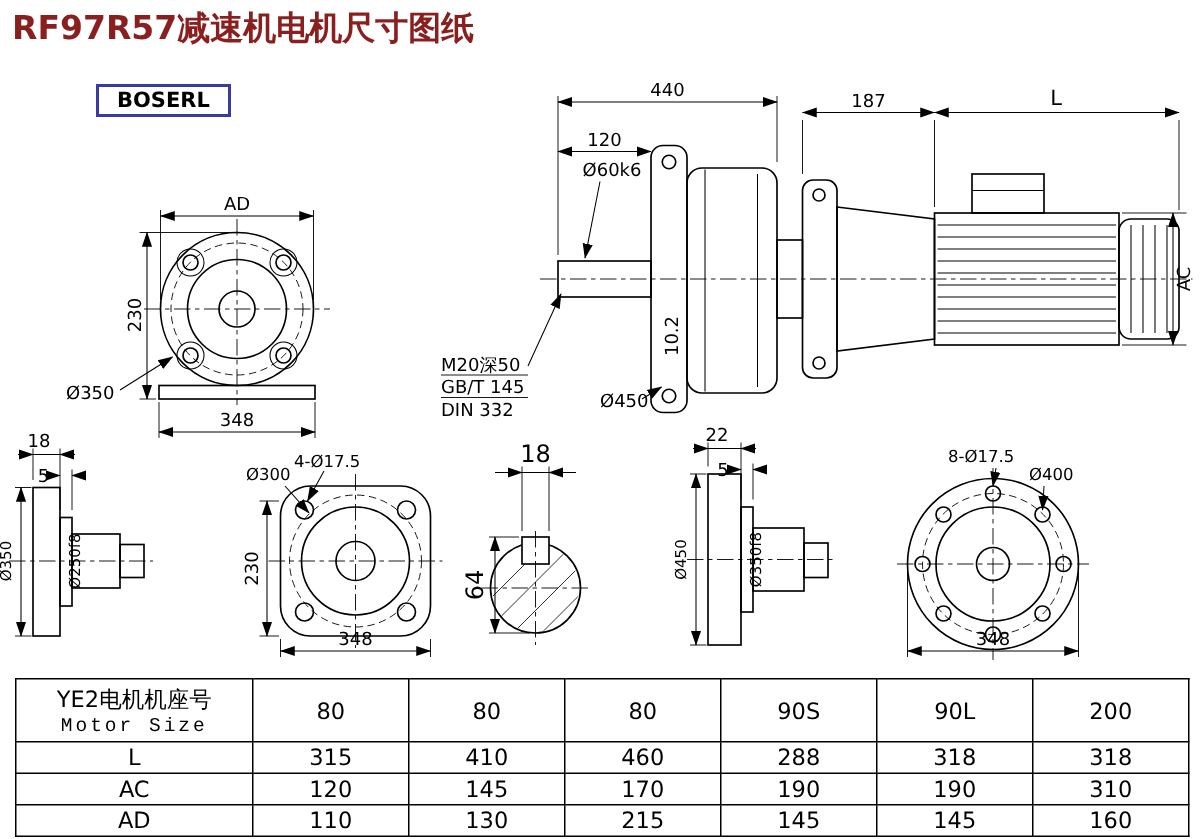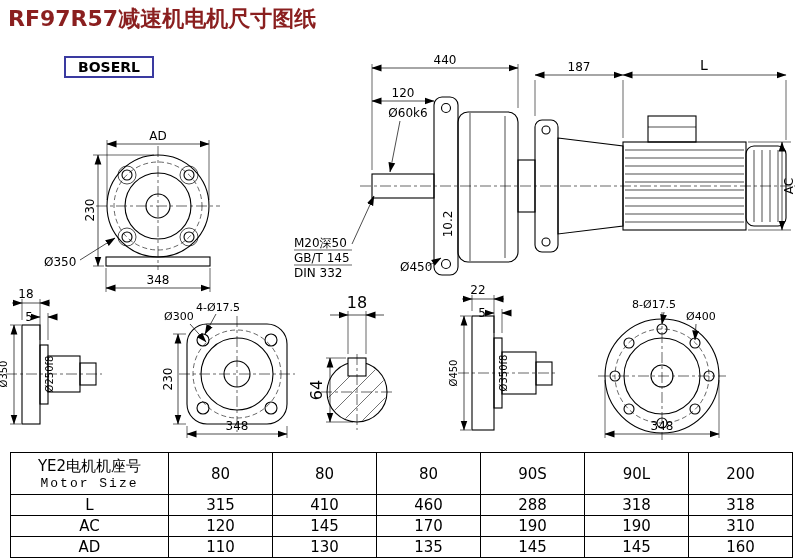--- a/index.html
+++ b/index.html
@@ -325,21 +325,21 @@
         <td>145</td>
         <td>170</td>
         <td>190</td>
         <td>190</td>
         <td>310</td>
       </tr>
       <tr class="rv">
         <td>AD</td>
         <td>110</td>
         <td>130</td>
-        <td>135</td>
+        <td>215</td>
         <td>145</td>
         <td>145</td>
         <td>160</td>
       </tr>
     </tbody>
   </table>
 
 </div>
 
 </body></html>

